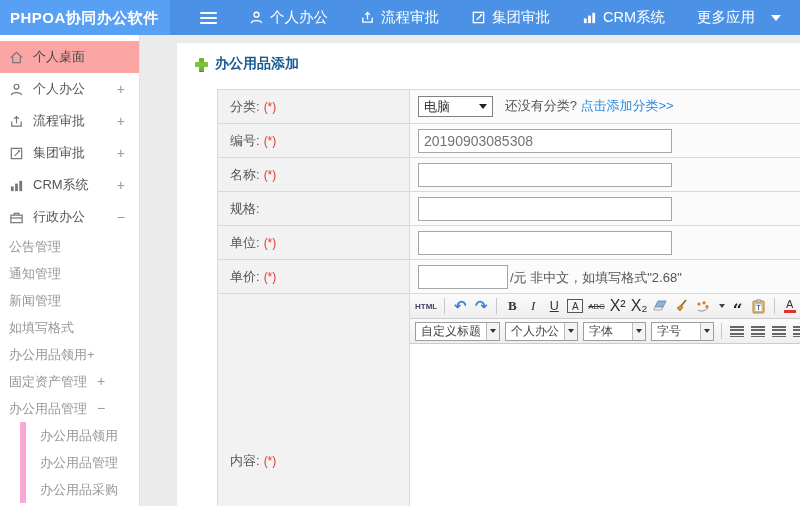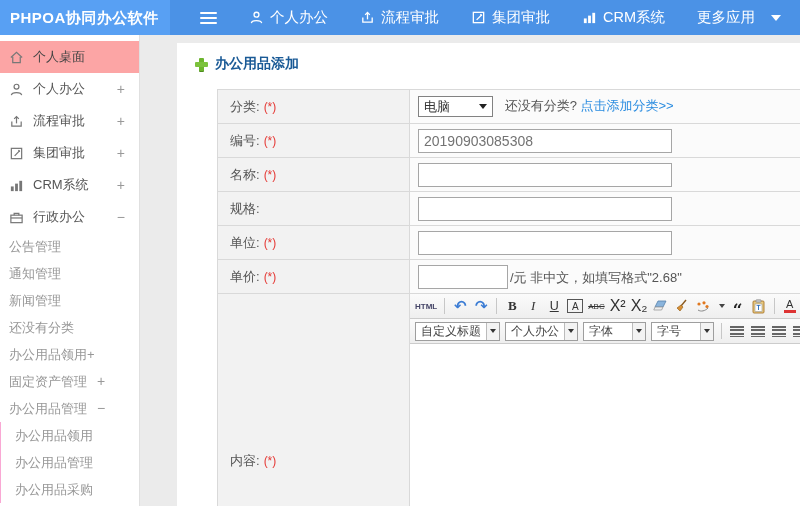--- a/index.html
+++ b/index.html
@@ -31,21 +31,21 @@
   
   .side-item { position:relative; height:32px; display:flex; align-items:center;
     gap:9px; padding-left:9px; color:#555; cursor:pointer; }
   .side-item.active { background:#fca5a5; color:#444; }
   .side-item svg { color:#777; flex-shrink:0; }
   .expander { position:absolute; right:14px; color:#999; font-size:14px; }
   .side-sub { }
   .side-sub-item { height:27px; line-height:27px; padding-left:9px;
     color:#979797; cursor:pointer; white-space:nowrap; }
   .side-sub-item .expander { position:static; margin-left:10px; }
-  .side-subsub { border-left:1px solid #f9a8d4; }
+  .side-subsub { margin-left:20px; border-left:6px solid #f9a8d4; }
   .side-subsub .side-sub-item { padding-left:14px; }
 
   
   .page-title-row { display:flex; align-items:center; gap:7px; padding-left:8px; }
   .plus-icon { position:relative; width:13px; height:13px; }
   .plus-icon::before { content:""; position:absolute; left:4px; top:0;
     width:5px; height:13px; background:#6db52f; border-radius:1px;
     box-shadow:0 1px 0 #4e8c1f; }
   .plus-icon::after { content:""; position:absolute; left:0; top:4px;
     width:13px; height:5px; background:#7cc23d; border-radius:1px; }
@@ -233,21 +233,21 @@
           <path d="M2 8.5h12"></path>
         </svg>
       <span>行政办公</span>
       <span class="expander">−</span>
     </div>
 
     <div class="side-sub">
       <div class="side-sub-item">公告管理</div>
       <div class="side-sub-item">通知管理</div>
       <div class="side-sub-item">新闻管理</div>
-      <div class="side-sub-item">还没有分类</div>
+      <div class="side-sub-item">如填写格式</div>
       <div class="side-sub-item">办公用品领用+</div>
       <div class="side-sub-item"><span>固定资产管理</span><span class="expander">+</span></div>
       <div class="side-sub-item"><span>办公用品管理</span><span class="expander">−</span></div>
       <div class="side-subsub">
         <div class="side-sub-item">办公用品领用</div>
         <div class="side-sub-item">办公用品管理</div>
         <div class="side-sub-item">办公用品采购</div>
       </div>
     </div>
   </div>

